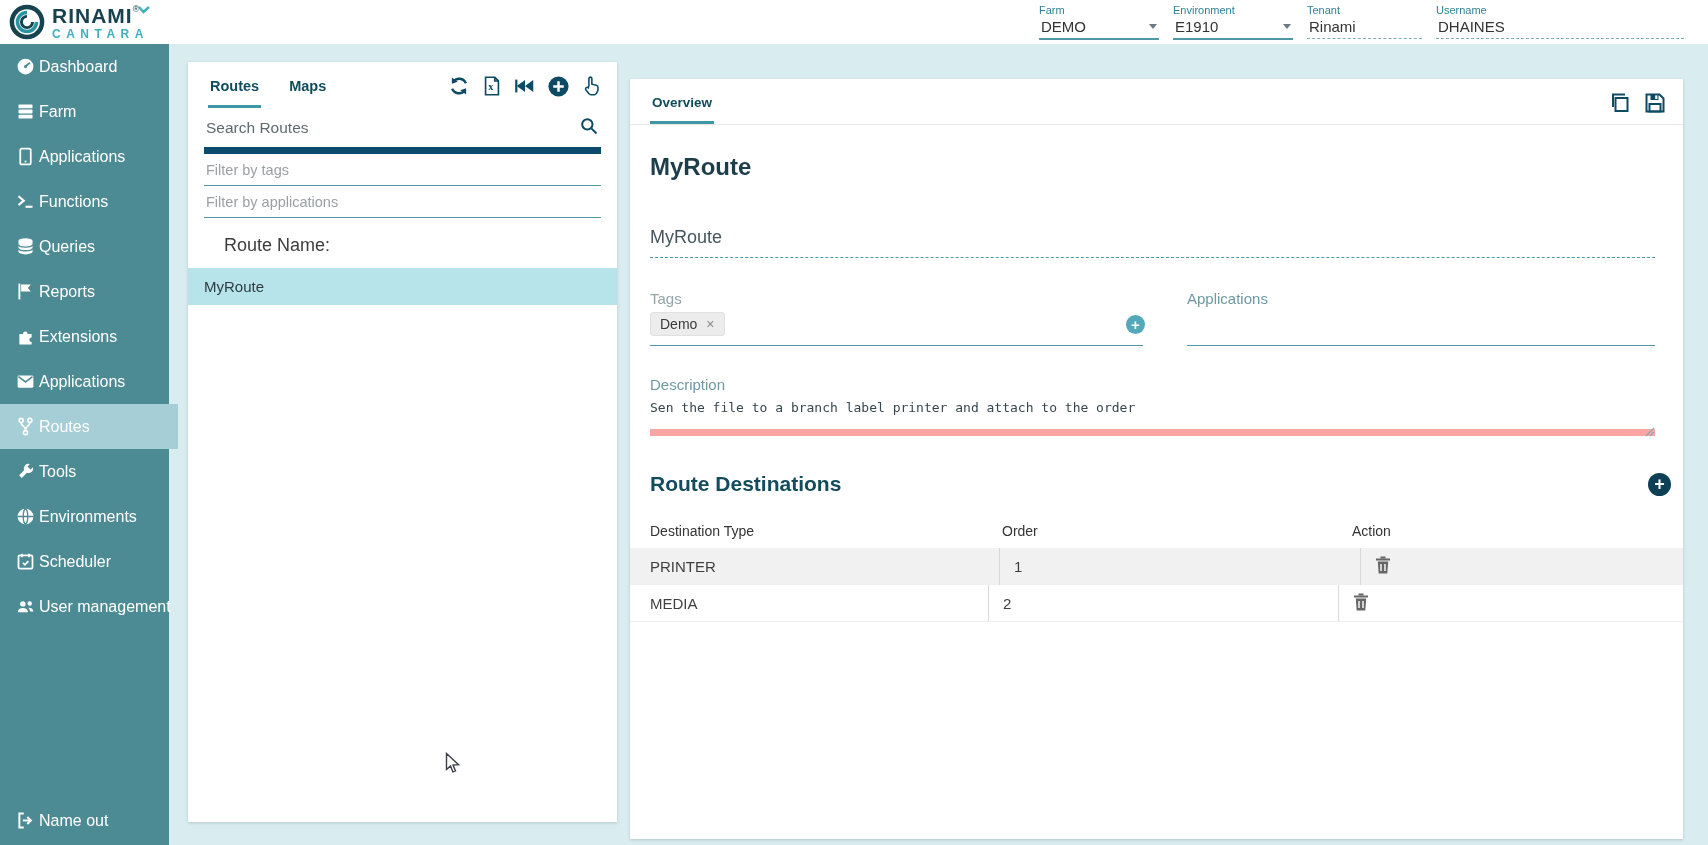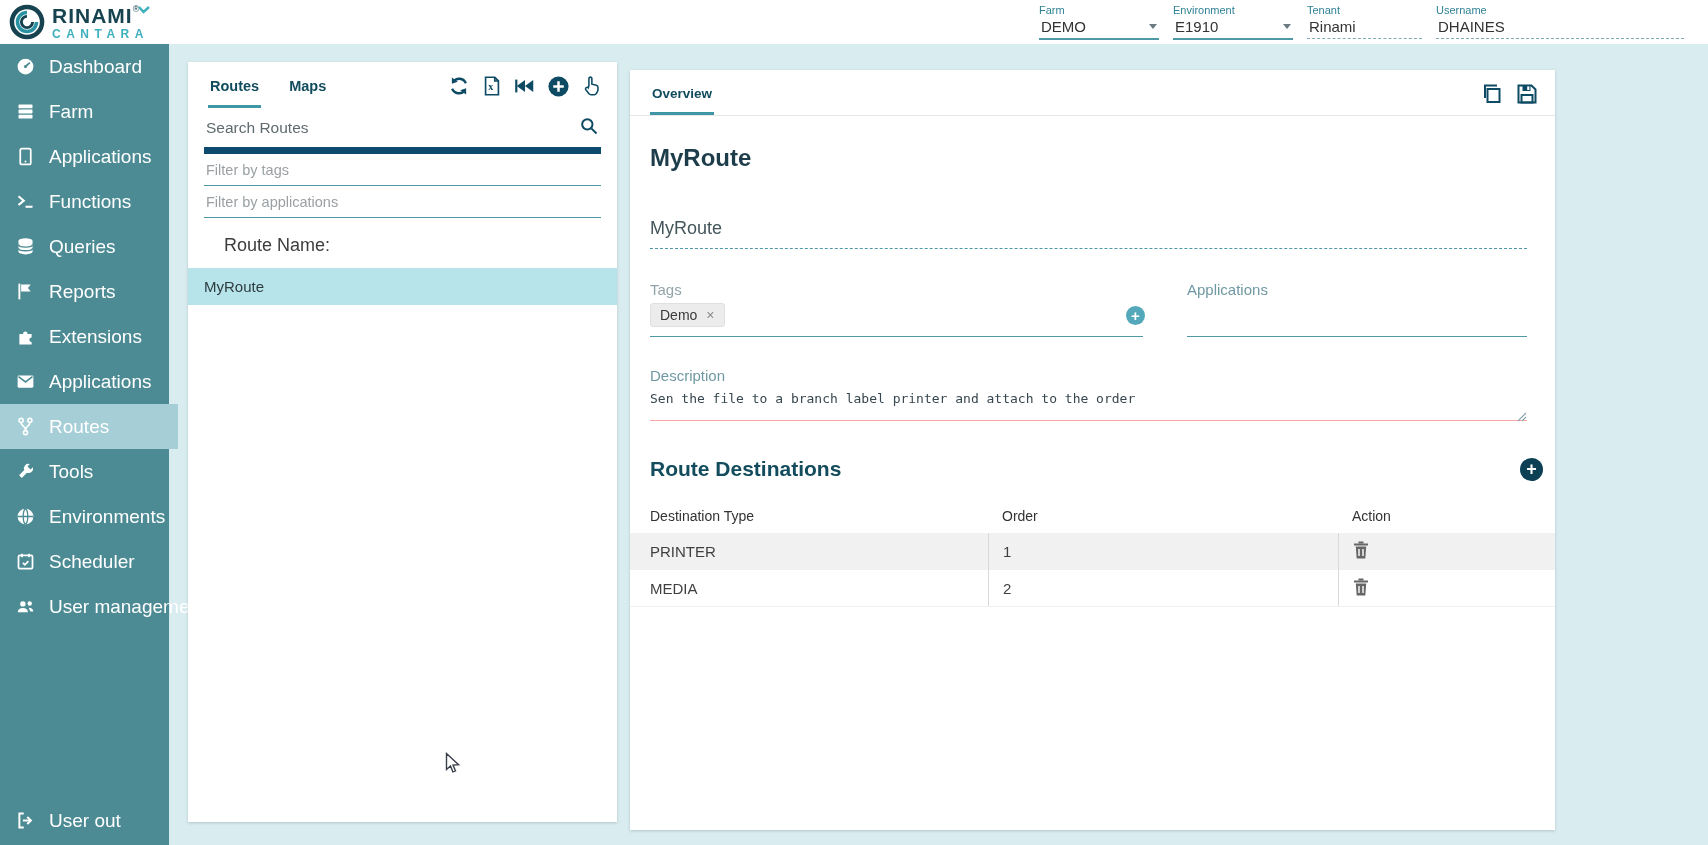--- a/index.html
+++ b/index.html
@@ -20,29 +20,29 @@
   .hdr-label { font-size:11px; color:#2f8296; margin-bottom:1px; }
   .hdr-value { font-size:15px; color:#333; padding:1px 2px 3px 2px; display:flex; justify-content:space-between; align-items:center; }
   .hdr-select { width:120px; border-bottom:2px solid #4f99a7; }
   .hdr-text { border-bottom:1px dashed #7fa9b4; }
   .hdr-tenant { width:115px; }
   .hdr-user { width:248px; }
   .dd-arrow { width:0; height:0; border-left:4px solid transparent; border-right:4px solid transparent; border-top:5px solid #6b7a80; margin-left:6px; }
 
   
   .sidebar { position:absolute; left:0; top:44px; width:169px; height:801px; background:#4c8b94; color:#fff; }
-  .side-item { display:flex; align-items:center; gap:13px; height:45px; padding-left:14px; font-size:19px; cursor:pointer; white-space:nowrap; }
+  .side-item { display:flex; align-items:center; gap:3px; height:45px; padding-left:14px; font-size:16px; cursor:pointer; white-space:nowrap; }
   .side-item .ic { width:22px; height:22px; flex:0 0 22px; display:flex; align-items:center; justify-content:center; }
   .side-item.active { background:#a6ced6; width:178px; }
   .side-signout { position:absolute; bottom:2px; left:0; width:169px; }
 
   
   .panel { position:absolute; background:#fff; box-shadow:0 1px 3px rgba(0,0,0,0.18); }
   .panel-mid { left:188px; top:62px; width:429px; height:760px; }
-  .panel-right { left:630px; top:70px; width:925px; height:760px; }
+  .panel-right { left:630px; top:79px; width:1053px; height:760px; }
 
   
   .mid-tabsrow { display:flex; align-items:flex-end; justify-content:space-between; height:46px; padding:0 14px 0 20px; }
   .mid-tabs { display:flex; gap:26px; }
   .tab { font-size:14.5px; font-weight:bold; color:#114c5d; padding:12px 2px 11px 2px; cursor:pointer; border-bottom:3px solid transparent; }
   .tab.active { border-bottom:3px solid #3f97a5; }
   .mid-tools { display:flex; align-items:center; gap:9px; padding-bottom:10px; }
   .tool-btn { width:24px; height:24px; display:flex; align-items:center; justify-content:center; cursor:pointer; }
   .search-row { margin:2px 16px 0 16px; display:flex; align-items:center; justify-content:space-between; border-bottom:7px solid #0c4a6e; padding:6px 2px 7px 2px; }
   .search-input { border:none; outline:none; background:transparent; font-size:15.5px; color:#444; width:360px; font-family:"Liberation Sans",sans-serif; }
@@ -64,33 +64,33 @@
   .col-tags { width:493px; position:relative; }
   .col-apps { flex:1; display:flex; flex-direction:column; }
   .field-label { font-size:15px; color:#93a5aa; }
   .field-label.teal { color:#6f98a2; }
   .chips-row { display:flex; align-items:center; margin-top:5px; padding-bottom:9px; border-bottom:1px solid #4f99a7; min-height:28px; }
   .chip { background:#ececec; border:1px solid #e0e0e0; border-radius:3px; padding:3px 9px; font-size:14px; color:#3a3a3a; display:inline-flex; align-items:center; gap:9px; }
   .chip-x { color:#8a8a8a; font-size:14px; cursor:pointer; }
   .tags-add { position:absolute; right:-2px; bottom:12px; width:19px; height:19px; border-radius:50%; background:#53a9b9; color:#fff; display:flex; align-items:center; justify-content:center; font-size:15px; font-weight:bold; cursor:pointer; line-height:1; }
   .apps-underline { margin-top:auto; border-bottom:1px solid #4f99a7; padding-bottom:9px; flex:1; }
   .desc-block { margin-top:30px; position:relative; }
-  .desc-text { margin-top:7px; font-family:"DejaVu Sans Mono","Liberation Mono",monospace; font-size:13px; color:#37474f; padding-bottom:14px; border-bottom:1px solid #fca5a5; }
+  .desc-text { margin-top:7px; font-family:"DejaVu Sans Mono","Liberation Mono",monospace; font-size:13px; color:#37474f; padding-bottom:14px; border-bottom:7px solid #fca5a5; }
   .resize-grip { position:absolute; right:0; bottom:3px; width:10px; height:10px; }
   .dest-headrow { display:flex; align-items:center; justify-content:space-between; margin-top:36px; }
   .h2-title { font-size:21px; font-weight:bold; color:#134c5c; }
   .dest-add { width:23px; height:23px; border-radius:50%; background:#0d3f55; color:#fff; display:flex; align-items:center; justify-content:center; font-size:18px; font-weight:bold; cursor:pointer; margin-right:-16px; line-height:1; }
   .dest-table { margin:18px -28px 0 -20px; }
   .trow { display:grid; grid-template-columns:358px 350px 1fr; align-items:center; }
   .trow.head { height:34px; font-size:14px; font-weight:normal; color:#333; }
   .trow.body { height:37px; font-size:15px; color:#3f3f3f; }
   .trow.body .cell2, .trow.body .cell3 { border-left:1px solid #d9d9d9; align-self:stretch; display:flex; align-items:center; }
   .trow .cell1 { padding-left:20px; }
   .trow .cell2, .trow .cell3 { padding-left:14px; }
-  .row-alt { background:#f1f1f1; }
+  .row-alt { background:#f1f1f1;gap:11px; }
   .row-plain { background:#fff; border-bottom:1px solid #f0f0f0; }
 
   .cursor-arrow { position:absolute; left:445px; top:752px; z-index:20; pointer-events:none; }
 </style>
 </head>
 <body>
 
 <div class="screen">
 
   <div class="topbar">
@@ -279,21 +279,21 @@
     </div>
 
     <div class="side-item side-signout">
       <span class="ic">
         <svg width="21" height="21" viewBox="0 0 24 24">
             <path d="M10 4H5v16h5" fill="none" stroke="#fff" stroke-width="2.2"></path>
             <path d="M14 8l4.2 4-4.2 4" fill="none" stroke="#fff" stroke-width="2.2"></path>
             <path d="M9 12h9" stroke="#fff" stroke-width="2.2"></path>
           </svg>
       </span>
-      <span>User out</span>
+      <span>Name out</span>
     </div>
   </div>
 
   <div class="panel panel-mid">
     <div class="mid-tabsrow">
       <div class="mid-tabs">
         <span class="tab active">Routes</span>
         <span class="tab">Maps</span>
       </div>
       <div class="mid-tools">

